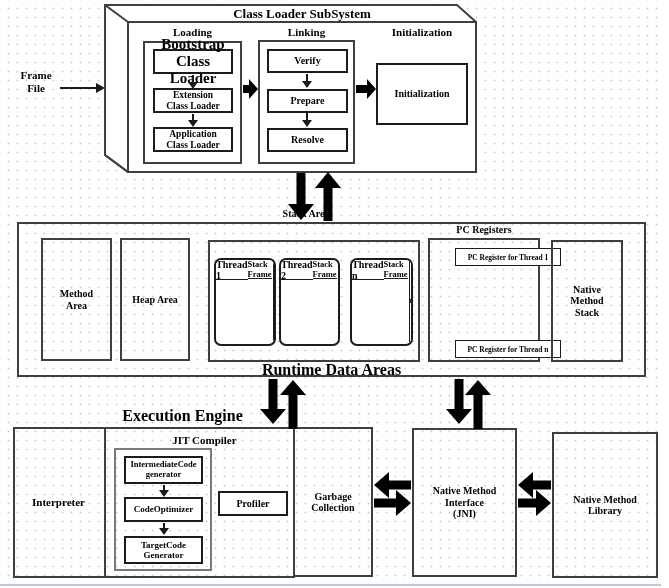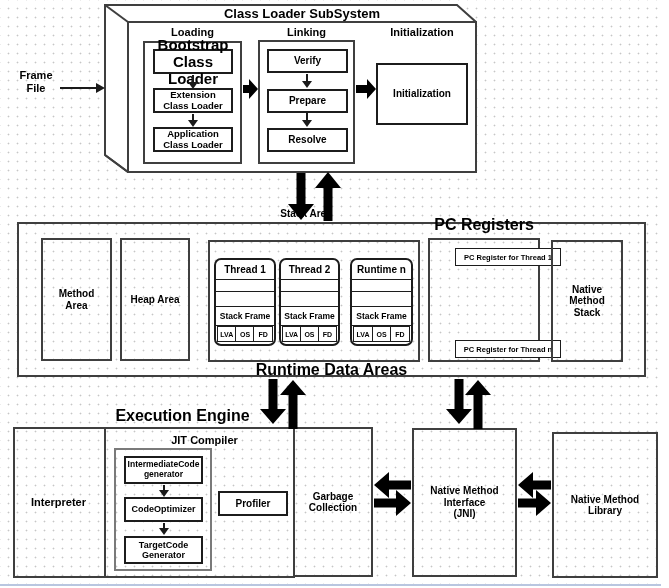--- a/index.html
+++ b/index.html
@@ -1,29 +1,29 @@
 <!DOCTYPE html>
 <html><head>
 <meta charset="utf-8">
 <style>
   html,body{margin:0;padding:0;background:#fff;}
   *{box-sizing:border-box;}
   #stage{
     position:relative;width:661px;height:588px;overflow:hidden;background:#fff;
     background-image:radial-gradient(circle,#c6c6c6 0.9px,transparent 1.05px);
     background-size:9px 9px;background-position:4px 4px;
-    font-family:Liberation Sans, sans-serif;font-weight:bold;color:#000;
+    font-family:Liberation Serif, serif;font-weight:bold;color:#000;
   }
   .abs{position:absolute;}
   .lbl{white-space:pre-line;text-align:center;line-height:1.15;}
   .flexc{display:flex;align-items:center;justify-content:center;}
   .frame{border:2px solid #3f3f3f;background:transparent;}
   .wbox{border:2px solid #1c1c1c;background:#fff;}
   .z1{z-index:1}.z2{z-index:2}.z3{z-index:3;pointer-events:none;}
-  .thread{border:2px solid #1c1c1c;background:#fff;border-radius:7px;overflow:hidden;display:flex;flex-direction:column;}
+  .thread{border:2px solid #1c1c1c;background:#fff;border-radius:7px;overflow:hidden;display:flex;flex-direction:row;}
   .t-head{height:20px;border-bottom:1.5px solid #1c1c1c;font-size:10px;display:flex;align-items:center;justify-content:center;}
   .t-row1{height:12px;border-bottom:1.5px solid #1c1c1c;}
   .t-row2{height:15px;border-bottom:1.5px solid #1c1c1c;}
   .t-sf{height:19px;border-bottom:1.5px solid #1c1c1c;font-size:8.5px;display:flex;align-items:center;justify-content:center;}
   .t-cells{flex:1;display:flex;align-items:stretch;padding:0 1px 2px 1px;}
   .t-cell{flex:1;border:1.5px solid #1c1c1c;margin-left:-1.5px;font-size:7px;display:flex;align-items:center;justify-content:center;background:#fff;}
   .t-cell:first-child{margin-left:0;}
   .pcr{border:1.5px solid #1c1c1c;background:#fff;font-size:7.5px;display:flex;align-items:center;justify-content:center;white-space:nowrap;margin-left:24px;}
 </style>
 </head>
@@ -89,32 +89,32 @@
     <div class="t-row2"></div>
     <div class="t-sf">Stack Frame</div>
     <div class="t-cells">
       <div class="t-cell">LVA</div>
       <div class="t-cell">OS</div>
       <div class="t-cell">FD</div>
     </div>
   </div>
 
   <div class="abs z2 thread" style="left:350px;top:258px;width:63px;height:88px">
-    <div class="t-head">Runtime n</div>
+    <div class="t-head">Thread n</div>
     <div class="t-row1"></div>
     <div class="t-row2"></div>
     <div class="t-sf">Stack Frame</div>
     <div class="t-cells">
       <div class="t-cell">LVA</div>
       <div class="t-cell">OS</div>
       <div class="t-cell">FD</div>
     </div>
   </div>
 
-  <div class="abs z2 lbl" style="left:428px;top:216px;width:112px;font-size:16px">PC Registers</div>
+  <div class="abs z2 lbl" style="left:428px;top:224px;width:112px;font-size:10px">PC Registers</div>
   <div class="abs z2 frame" style="left:428px;top:238px;width:112px;height:124px"></div>
   <div class="abs z2 pcr" style="left:431px;top:248px;width:106px;height:18px">PC Register for Thread 1</div>
   <div class="abs z2 pcr" style="left:431px;top:340px;width:106px;height:18px">PC Register for Thread n</div>
 
   <div class="abs z2 frame flexc lbl" style="left:551px;top:240px;width:72px;height:122px;font-size:10px">Native
 Method
 Stack</div>
 
   <div class="abs z2 lbl" style="left:60px;top:407px;width:245px;font-size:16px">Execution Engine</div>
   <div class="abs z2 frame" style="left:13px;top:427px;width:282px;height:151px"></div>

